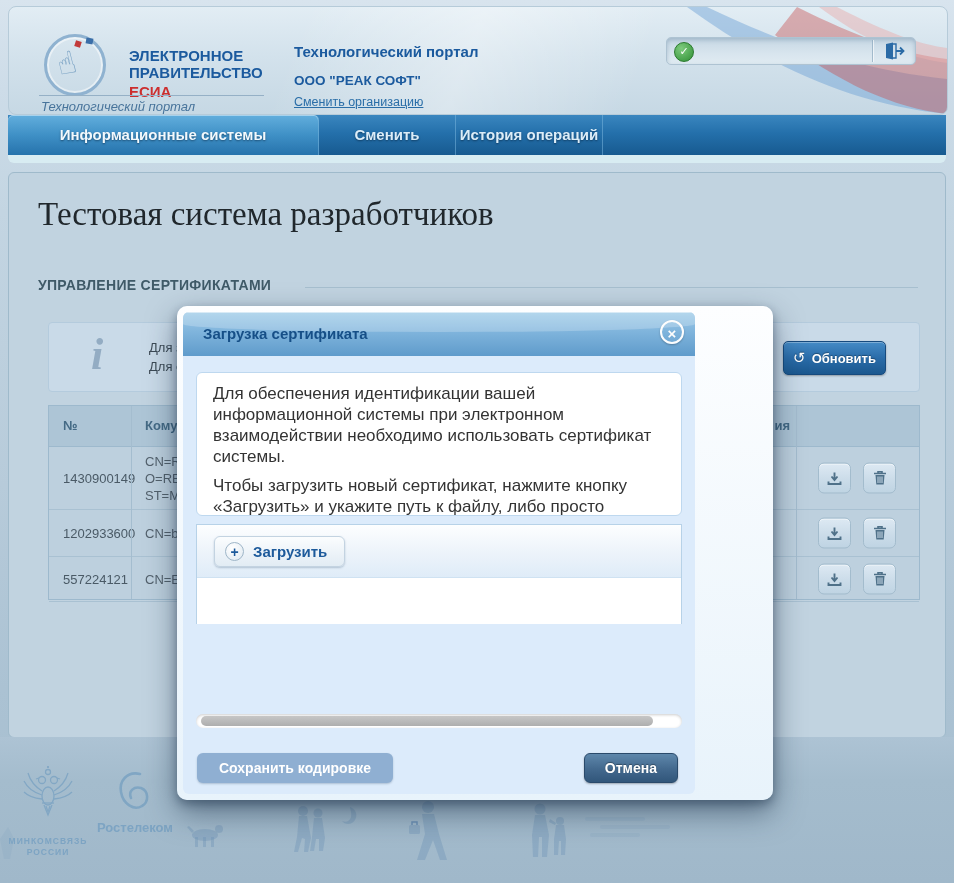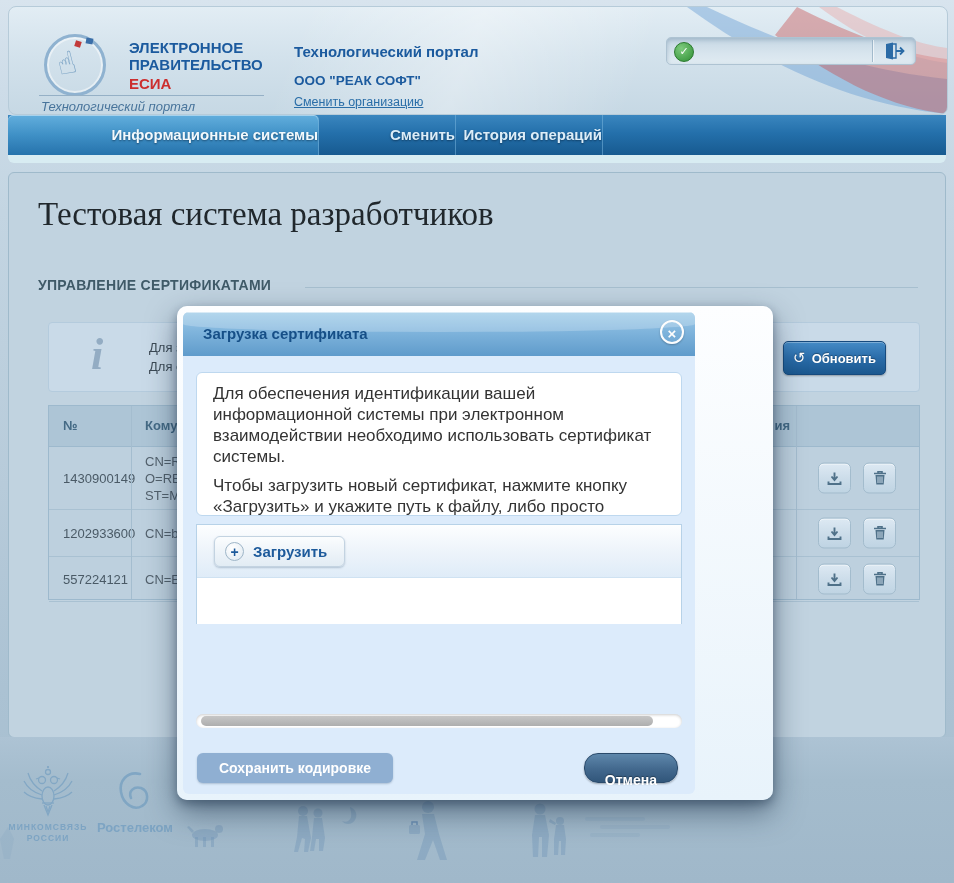--- a/index.html
+++ b/index.html
@@ -20,21 +20,21 @@
     transform:rotate(-4deg);pointer-events:none;}
   .ribbon{position:absolute;right:0;top:0;pointer-events:none;}
 
   .logo-circle{position:absolute;left:35px;top:27px;width:56px;height:56px;border-radius:50%;
     border:3px solid #8fb2d0;box-shadow:inset 0 0 0 2px rgba(255,255,255,.5);}
   .logo-hand{position:absolute;left:10px;top:8px;font-family:"DejaVu Sans",sans-serif;
     font-size:31px;color:#7aa2c4;transform:rotate(-14deg);}
   .sq-red{position:absolute;left:28px;top:4px;width:6px;height:6px;background:#c23a3a;transform:rotate(18deg);}
   .sq-blue{position:absolute;left:39px;top:1px;width:7px;height:6px;background:#3a6ea8;transform:rotate(10deg);}
 
-  .brand{position:absolute;left:120px;top:32px;line-height:17px;font-weight:bold;font-size:15px;color:#1b5a9e;}
+  .brand{position:absolute;left:120px;top:40px;line-height:17px;font-weight:bold;font-size:15px;color:#1b5a9e;}
   .brand .esia{color:#cc2e2e;margin-top:2px;font-size:15px;}
   .brand-rule{position:absolute;left:30px;top:88px;width:225px;border-top:1px solid #95b0c6;}
   .brand-tagline{position:absolute;left:32px;top:92px;font-style:italic;font-size:13px;color:#48749b;}
 
   .portal-title{position:absolute;left:285px;top:36px;font-size:15px;font-weight:bold;color:#1b5a9e;}
   .org-name{position:absolute;left:285px;top:66px;font-size:13.5px;font-weight:bold;color:#1b5a9e;}
   .change-org{position:absolute;left:285px;top:88px;font-size:12.5px;color:#2a6ea8;text-decoration:underline;cursor:pointer;}
 
   .status-pill{position:absolute;left:657px;top:30px;width:248px;height:26px;border-radius:5px;
     background:linear-gradient(180deg,#c6d7e4 0%,#d8e5ee 60%,#e0ebf2 100%);
@@ -44,21 +44,21 @@
     color:#fff;font-size:11px;font-weight:bold;text-align:center;line-height:18px;
     font-family:"DejaVu Sans",sans-serif;}
   .pill-divider{position:absolute;right:42px;top:2px;bottom:2px;width:1px;background:rgba(140,168,190,.7);box-shadow:1px 0 0 rgba(255,255,255,.6);}
   .logout-btn{position:absolute;right:10px;top:4px;width:22px;height:18px;cursor:pointer;}
 
   
   .nav{position:absolute;left:8px;top:115px;width:938px;height:40px;
     background:linear-gradient(180deg,#3a86bf 0%,#2470ab 45%,#175a90 100%);
     display:flex;}
   .nav-strip{position:absolute;left:8px;top:155px;width:938px;height:8px;background:#d8ecf2;border-radius:0 0 6px 6px;}
-  .tab{height:40px;line-height:40px;text-align:right;color:#dcedf8;font-weight:bold;font-size:15px;
+  .tab{height:40px;line-height:40px;text-align:center;color:#dcedf8;font-weight:bold;font-size:15px;
     text-shadow:0 1px 2px rgba(0,20,40,.5);cursor:pointer;border-right:1px solid rgba(120,180,220,.55);}
   .tab.t1{width:310px;}
   .tab.t2{width:136px;}
   .tab.t3{width:146px;}
   .tab.active{background:linear-gradient(180deg,#62aedd 0%,#3f90c6 50%,#2673ac 100%);
     border-radius:5px 5px 0 0;box-shadow:inset 0 1px 0 rgba(255,255,255,.45);color:#f2f9fd;}
 
   
   .panel{position:absolute;left:8px;top:172px;width:936px;height:564px;
     background:#c1d3e0;border:1px solid #9fbacb;border-radius:6px;}
@@ -128,30 +128,30 @@
   .plus-ico{width:19px;height:19px;border-radius:50%;border:1px solid #9fb6c8;
     background:radial-gradient(circle at 35% 30%,#ffffff,#dfe9f1);
     color:#1d5a9b;font-size:14px;font-weight:bold;line-height:18px;text-align:center;box-sizing:border-box;}
   .m-scroll{position:absolute;left:13px;right:13px;top:402px;height:14px;background:#fff;border-radius:8px;
     box-shadow:inset 0 1px 3px rgba(0,0,0,.2);}
   .m-thumb{position:absolute;left:5px;top:2px;height:10px;width:93%;border-radius:6px;
     background:linear-gradient(180deg,#c6c6c6,#aeaeae);cursor:grab;}
   .m-save{position:absolute;left:14px;top:441px;height:30px;padding:0 22px;border-radius:6px;
     background:#8fafd2;color:#fff;font-weight:bold;font-size:14px;line-height:30px;
     box-shadow:0 1px 2px rgba(60,90,120,.3);cursor:pointer;}
-  .m-cancel{position:absolute;right:17px;top:441px;height:30px;padding:12px 20px;border-radius:14px;
+  .m-cancel{position:absolute;right:17px;top:441px;height:30px;padding:0 20px;border-radius:6px;
     background:linear-gradient(180deg,#5e87ab 0%,#42688d 55%,#31567a 100%);
     border:1px solid #2a4a6b;box-sizing:border-box;color:#fff;font-weight:bold;font-size:14px;line-height:28px;
     text-shadow:0 -1px 1px rgba(0,0,0,.35);box-shadow:0 1px 2px rgba(0,0,0,.3);cursor:pointer;}
 
   
   .footer{position:absolute;left:0;top:737px;width:954px;height:146px;
     background:linear-gradient(180deg,#adc3d4 0%,#a4bccd 30%,#a0b8ca 100%);}
   .silhouettes{position:absolute;left:0;bottom:6px;}
-  .ministry-text{position:absolute;left:6px;top:85px;width:84px;text-align:center;
+  .ministry-text{position:absolute;left:6px;top:99px;width:84px;text-align:center;
     font-size:8.5px;font-weight:bold;letter-spacing:1px;color:#7da4c3;line-height:11px;}
   .rt-text{position:absolute;left:97px;top:83px;font-size:13px;font-weight:bold;color:#7da4c3;}
   .eagle{position:absolute;left:20px;top:28px;opacity:.85;}
   .rt-mark{position:absolute;left:116px;top:32px;opacity:.9;}
 </style>
 </head>
 <body>
 
 <div class="page">
 

